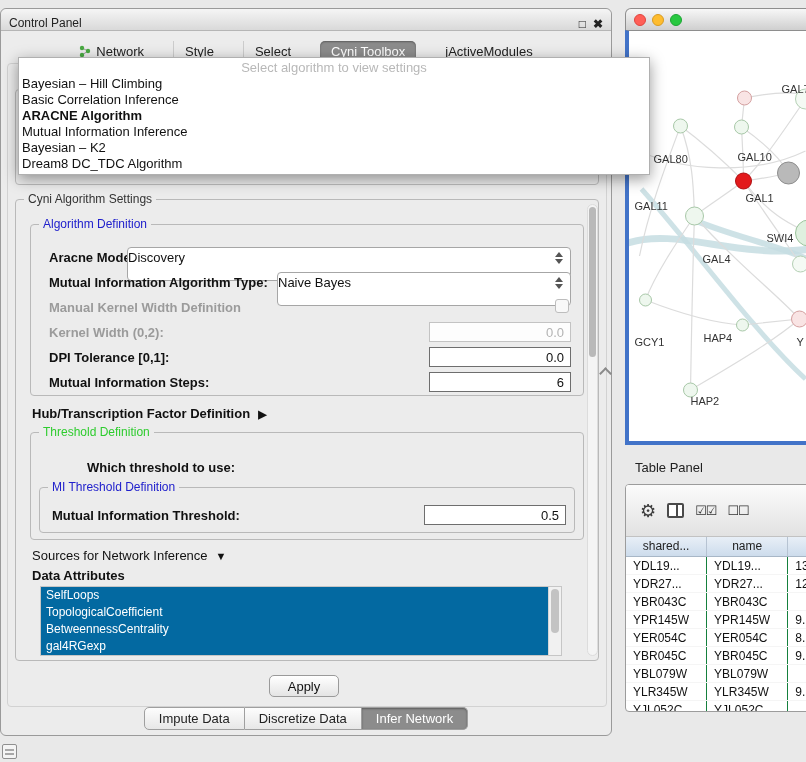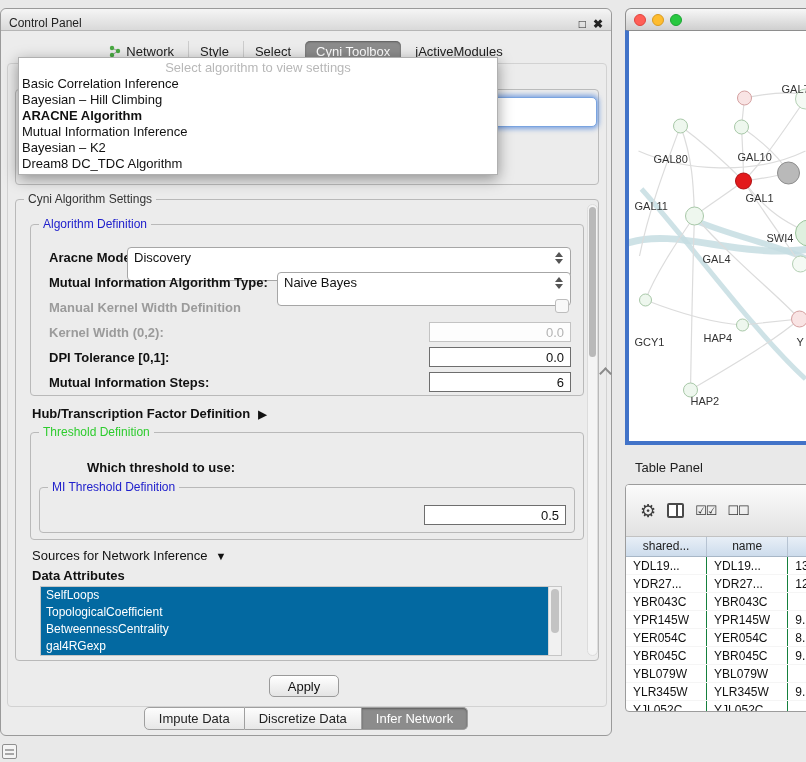--- a/index.html
+++ b/index.html
@@ -16,42 +16,42 @@
   .tb-title{font-size:12px;color:#222}
   .tb-icons{margin-left:auto;display:flex;gap:7px;align-items:center}
   .tb-ic{font-size:12px;color:#222;cursor:default;line-height:12px}
   .tb-ic.close{font-weight:bold}
 
   .body-border{position:absolute;left:6px;top:54px;width:600px;height:644px;border:1px solid #d2d2d2;border-radius:4px}
 
   
   .top-tabs{position:absolute;left:0;top:30px;right:0;height:24px;display:flex;justify-content:center;align-items:center}
   .tab{padding:3px 11px;font-size:13px;color:#222;display:flex;align-items:center;gap:5px;border-radius:5px}
-  .tab + .tab{margin-left:3px}
+  .tab + .tab{margin-left:18px}
   .tab.sep{border-left:1px solid #cccccc;border-radius:0}
   .tab.active{background:#8c8c8c;color:#fff;border-left:none;box-shadow:inset 0 1px 2px rgba(0,0,0,.35)}
 
   
   .peek-group{position:absolute;left:14px;top:80px;width:584px;height:96px;border:1px solid #bcbcbc;border-radius:4px}
   .peek-combo{position:absolute;left:200px;top:88px;width:396px;height:30px;background:#fff;border:1px solid #7aa4e0;
               border-radius:5px;box-shadow:0 0 5px 2px rgba(90,140,220,.75)}
 
   
   .fieldset{position:absolute;border:1px solid #b9b9b9;border-radius:4px}
   .legend{position:absolute;top:-8px;left:8px;background:#ececec;padding:0 4px;font-size:12px;color:#333;white-space:nowrap}
   .legend.b{font-weight:normal}
   .legend.blue{color:#2020cc}
   .legend.green{color:#2ecc2e}
 
   .lbl{position:absolute;font-weight:bold;font-size:13px;white-space:nowrap}
   .lbl.dis{color:#9b9b9b}
   .tri-after{display:inline-block;margin-left:8px;font-size:11px;color:#111}
 
   .combo{position:absolute;height:34px;background:#fff;border:1px solid #a6a6a6;border-radius:4px;
-         font-size:13px;line-height:20px;padding-left:6px;white-space:nowrap}
+         font-size:13px;line-height:20px;padding-left:0;white-space:nowrap}
   .combo .arrows{position:absolute;right:4px;top:2px;width:13px;height:16px}
   .tri-up{position:absolute;left:2px;top:2px;width:0;height:0;border-left:4px solid transparent;
           border-right:4px solid transparent;border-bottom:5px solid #555}
   .tri-dn{position:absolute;left:2px;bottom:2px;width:0;height:0;border-left:4px solid transparent;
           border-right:4px solid transparent;border-top:5px solid #555}
 
   input.field{position:absolute;height:20px;background:#fff;border:1px solid #6e6e6e;font-size:13px;
               text-align:right;padding:0 6px;font-family:"Liberation Sans",sans-serif;color:#111}
   input.field.dis{border-color:#c3c3c3;color:#b3b3b3;background:#fdfdfd}
   .checkbox{position:absolute;width:14px;height:14px;border:1px solid #bdbdbd;border-radius:3px;background:#f8f8f8}
@@ -69,21 +69,21 @@
              background:linear-gradient(#ffffff,#e4e4e4);font-family:"Liberation Sans",sans-serif;font-size:13px;color:#111}
 
   .bottom-tabs{position:absolute;left:0;right:0;top:698px;height:23px;display:flex;justify-content:center}
   .btab{padding:3px 14px;font-size:13px;border:1px solid #9f9f9f;border-left:none;
         background:linear-gradient(#fdfdfd,#e7e7e7);color:#222;line-height:16px}
   .btab:first-child{border-left:1px solid #9f9f9f;border-radius:5px 0 0 5px}
   .btab:last-child{border-radius:0 5px 5px 0}
   .btab.active{background:#8c8c8c;color:#fff;box-shadow:inset 0 1px 2px rgba(0,0,0,.35)}
 
   
-  .algo-popup{position:absolute;left:18px;top:57px;width:480px;background:#fff;border:1px solid #b0b0b0;
+  .algo-popup{position:absolute;left:18px;top:57px;width:632px;background:#fff;border:1px solid #b0b0b0;
               box-shadow:0 4px 14px rgba(0,0,0,.4);z-index:10;padding:2px 0}
   .popup-row{height:16px;line-height:16px;font-size:13px;padding-left:3px;white-space:nowrap}
   .popup-row.placeholder{color:#b8b8b8;text-align:center;padding-left:0}
   .popup-row.sel{font-weight:bold}
 
   .grip{position:absolute;left:601px;top:369px;width:9px;height:9px;border-left:2px solid #8a8a8a;
         border-top:2px solid #8a8a8a;transform:rotate(45deg)}
 
   
   .net-window{position:absolute;left:625px;top:8px;width:190px;height:437px}
@@ -203,20 +203,21 @@
         <span>Hub/Transcription Factor Definition</span><span class="tri-after">▶</span>
       </span>
 
       <div class="fieldset" style="left:14px;top:232px;width:554px;height:108px">
         <span class="legend green b">Threshold Definition</span>
 
         <span class="lbl" style="left:56px;top:27px">Which threshold to use:</span>
 
         <div class="fieldset" style="left:8px;top:54px;width:536px;height:46px">
           <span class="legend blue b">MI Threshold Definition</span>
+          <span class="lbl" style="left:12px;top:20px">Mutual Information Threshold:</span>
           <input class="field" style="left: 384px; top: 17px; width: 142px;" value="0.5">
         </div>
       </div>
 
       <span class="lbl" style="left:16px;top:348px;font-weight:normal">
         <span style="font-weight:normal">Sources for Network Inference</span><span class="tri-after">▼</span>
       </span>
 
       <span class="lbl" style="left:16px;top:368px">Data Attributes</span>
 
@@ -239,22 +240,22 @@
 
     <div class="bottom-tabs">
       <div class="btab">Impute Data</div>
       <div class="btab">Discretize Data</div>
       <div class="btab active">Infer Network</div>
     </div>
   </div>
 
   <div class="algo-popup">
     <div class="popup-row placeholder">Select algorithm to view settings</div>
+    <div class="popup-row">Bayesian – Hill Climbing</div>
     <div class="popup-row">Basic Correlation Inference</div>
-    <div class="popup-row">Bayesian – Hill Climbing</div>
     <div class="popup-row sel">ARACNE Algorithm</div>
     <div class="popup-row">Mutual Information Inference</div>
     <div class="popup-row">Bayesian – K2</div>
     <div class="popup-row">Dream8 DC_TDC Algorithm</div>
   </div>
 
   <div class="grip"></div>
 
   <div class="net-window">
     <div class="mac-titlebar">

